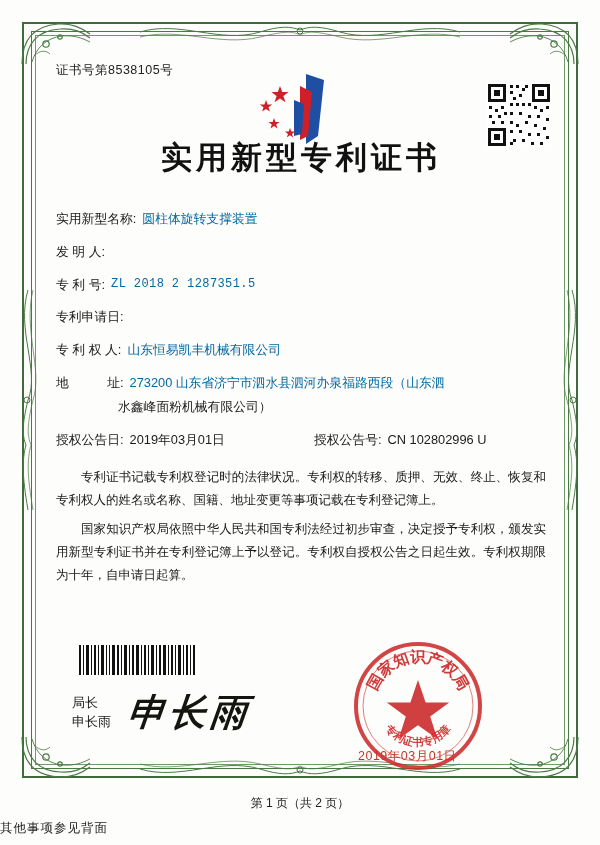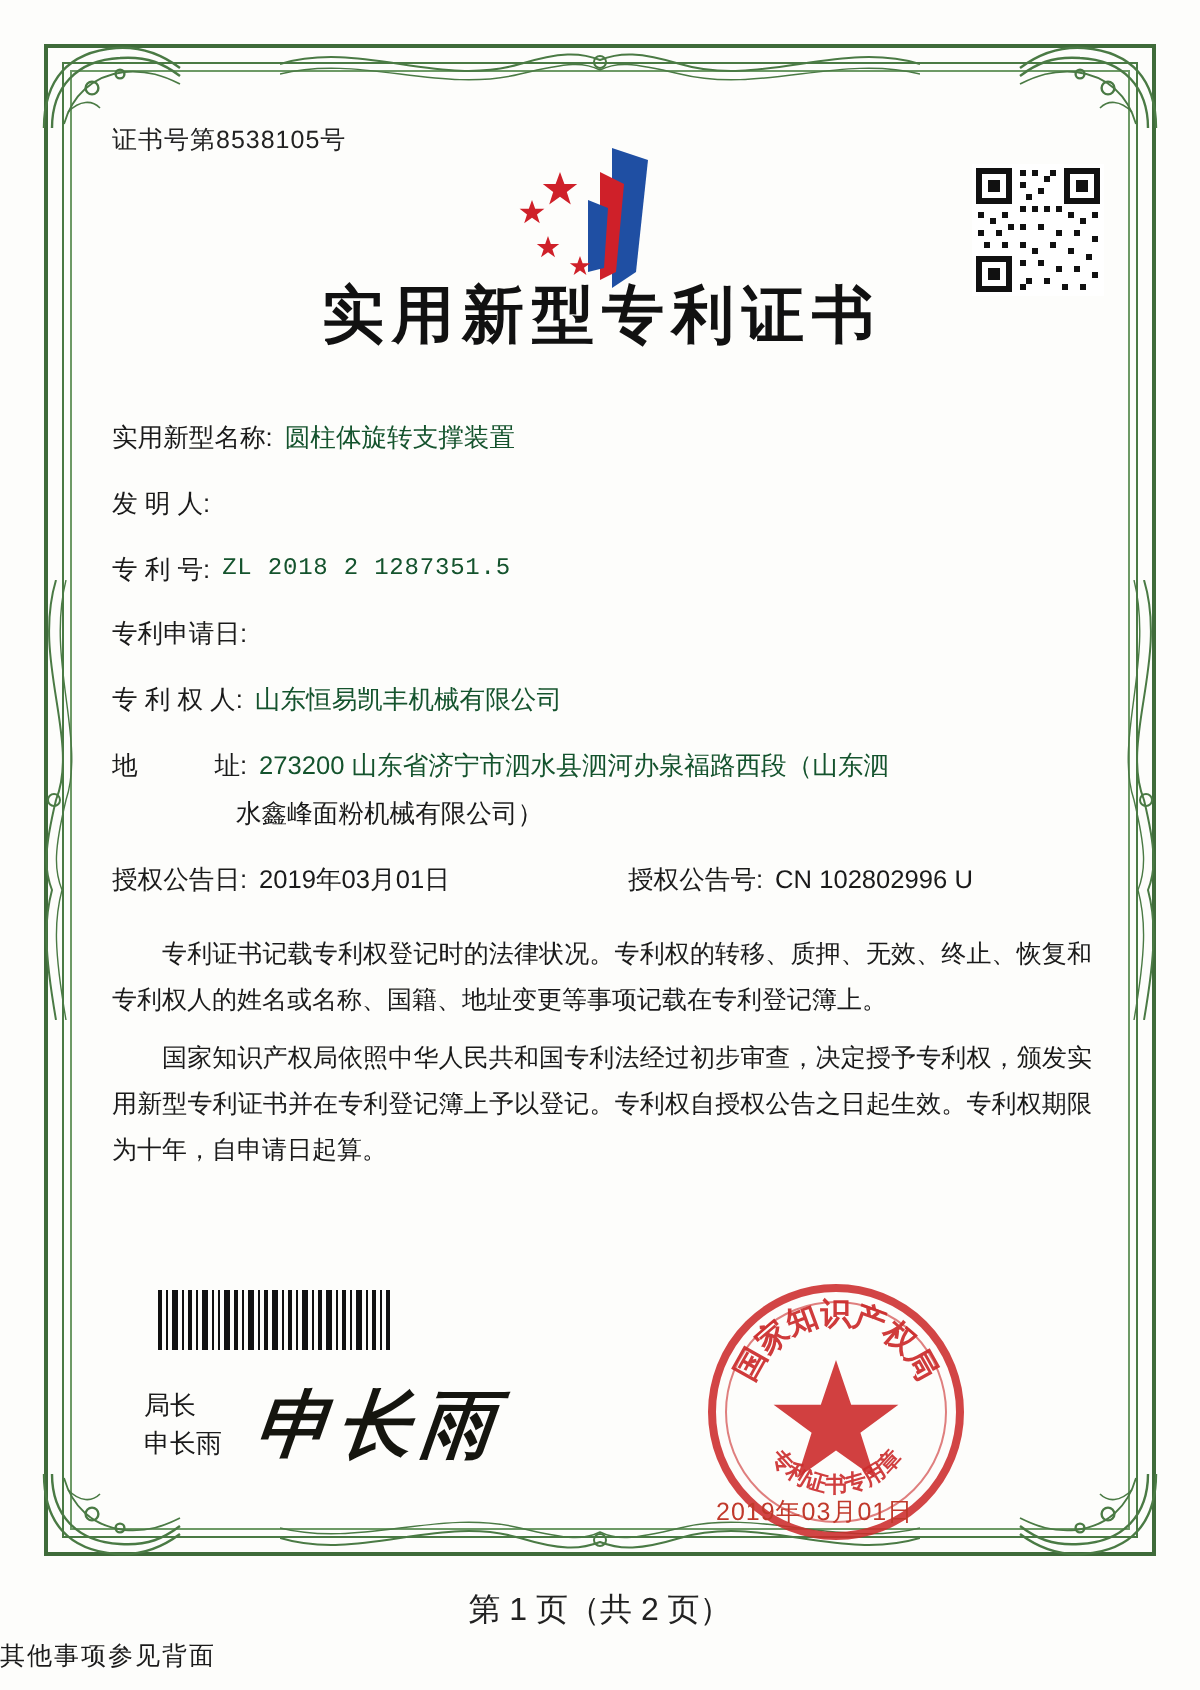--- a/index.html
+++ b/index.html
@@ -128,21 +128,21 @@
     margin-bottom: 13px;
   }
   .row .lbl {
     flex: 0 0 auto;
     white-space: nowrap;
     color: #1a1a1a;
   }
   .row .val {
     flex: 1 1 auto;
     padding-left: 6px;
-    color: #14532d;
+    color: #0369a1;
   }
   .row .val.mono {
     font-family: Liberation Mono, monospace;
     font-size: 12px;
     letter-spacing: 0.4px;
   }
   .row2 {
     display: flex;
     align-items: flex-start;
     margin-bottom: 13px;
@@ -217,21 +217,21 @@
     color: #c0392b;
     letter-spacing: 0.5px;
   }
 
   .page-num {
     position: absolute;
     left: 0;
     right: 0;
     top: 795px;
     text-align: center;
-    font-size: 16px;
+    font-size: 12px;
     color: #222;
   }
 
   .footer-note {
     position: absolute;
     left: 0;
     right: 0;
     top: 820px;
     font-size: 12.5px;
     color: #1a1a1a;

